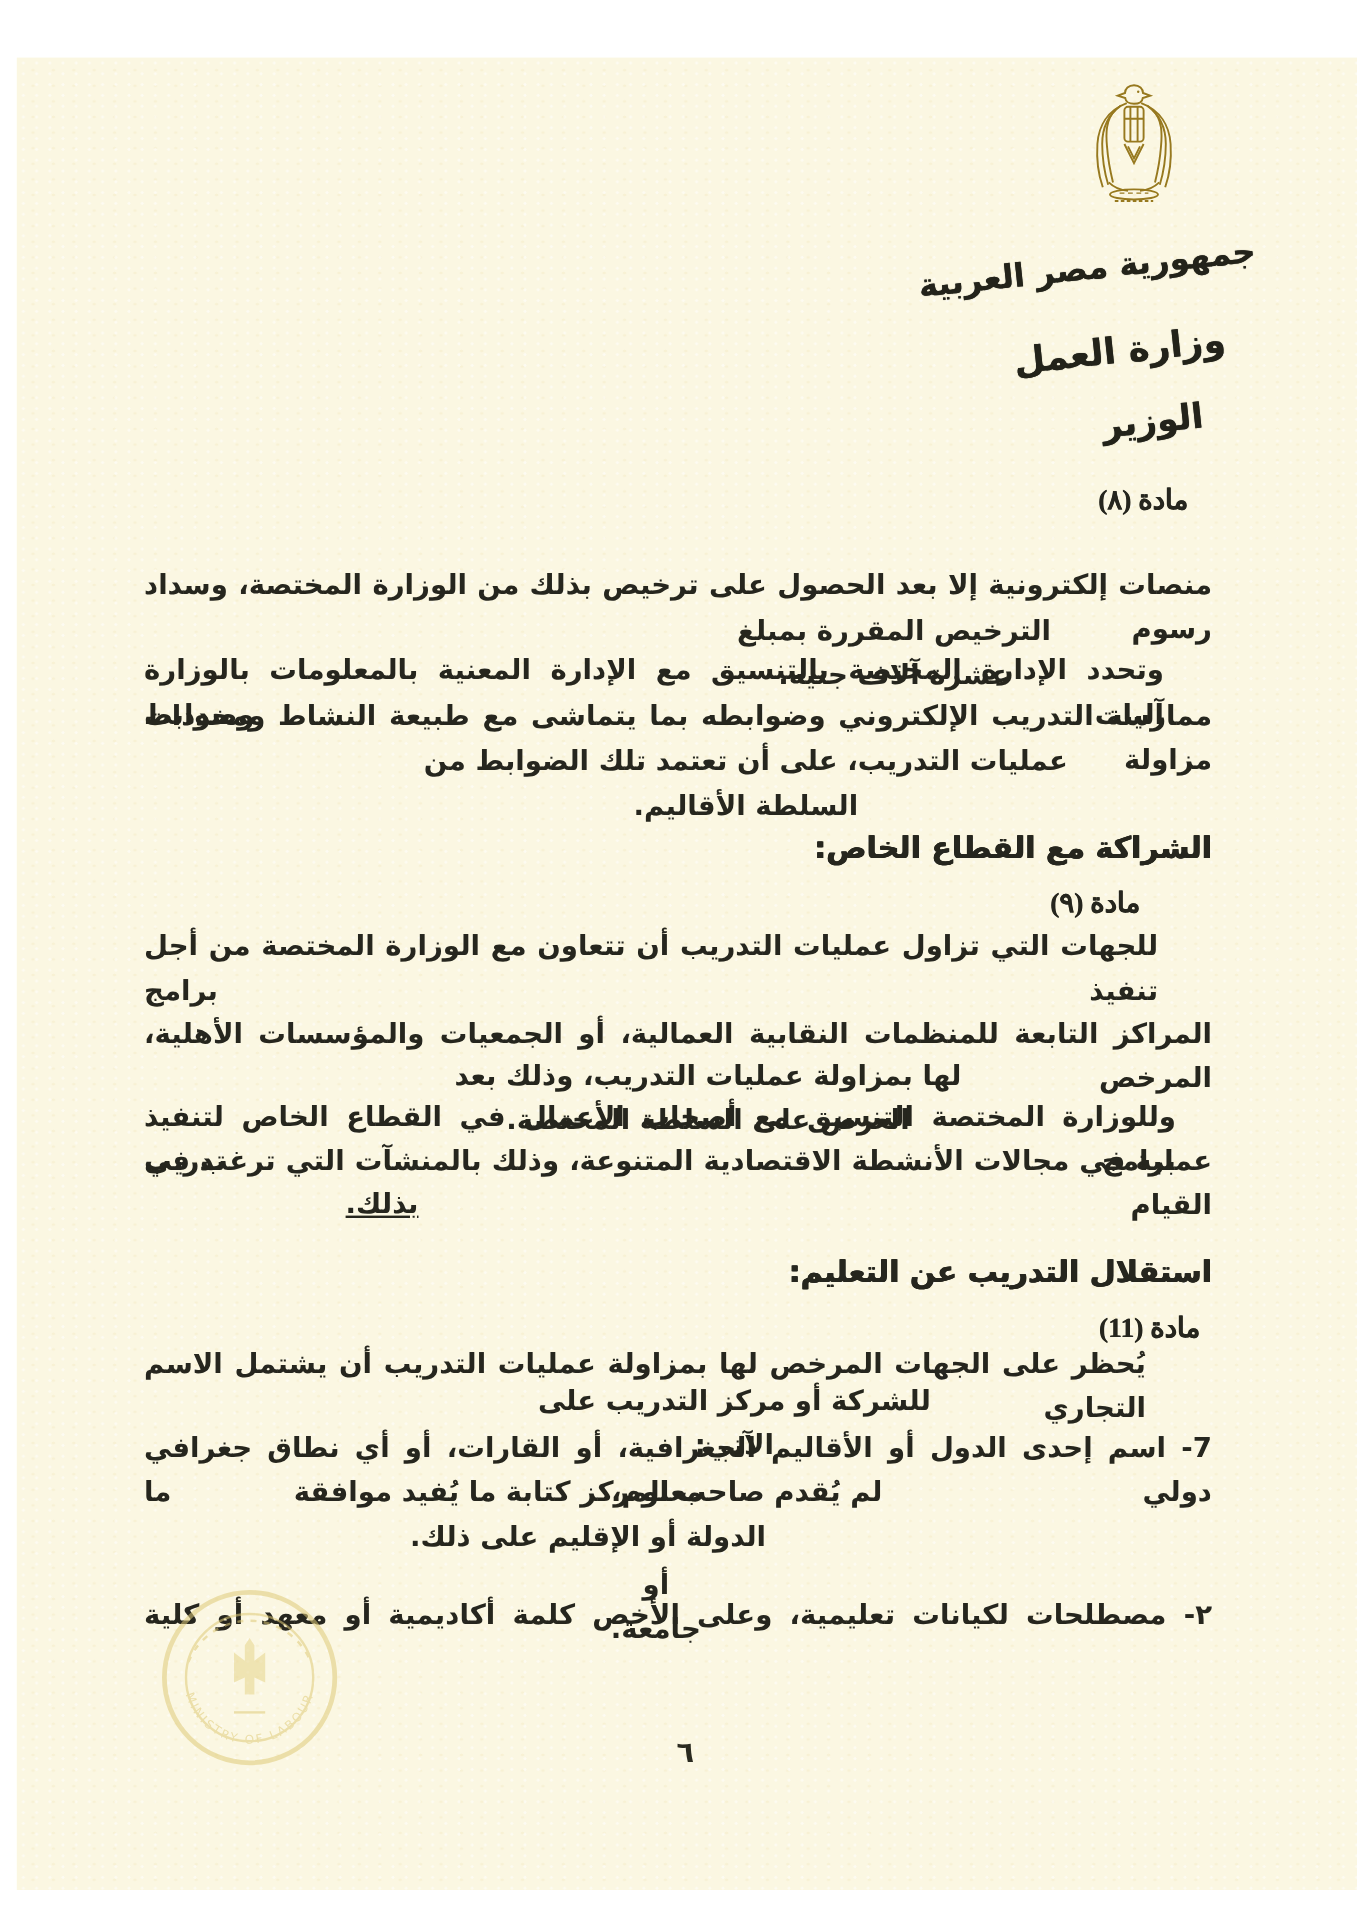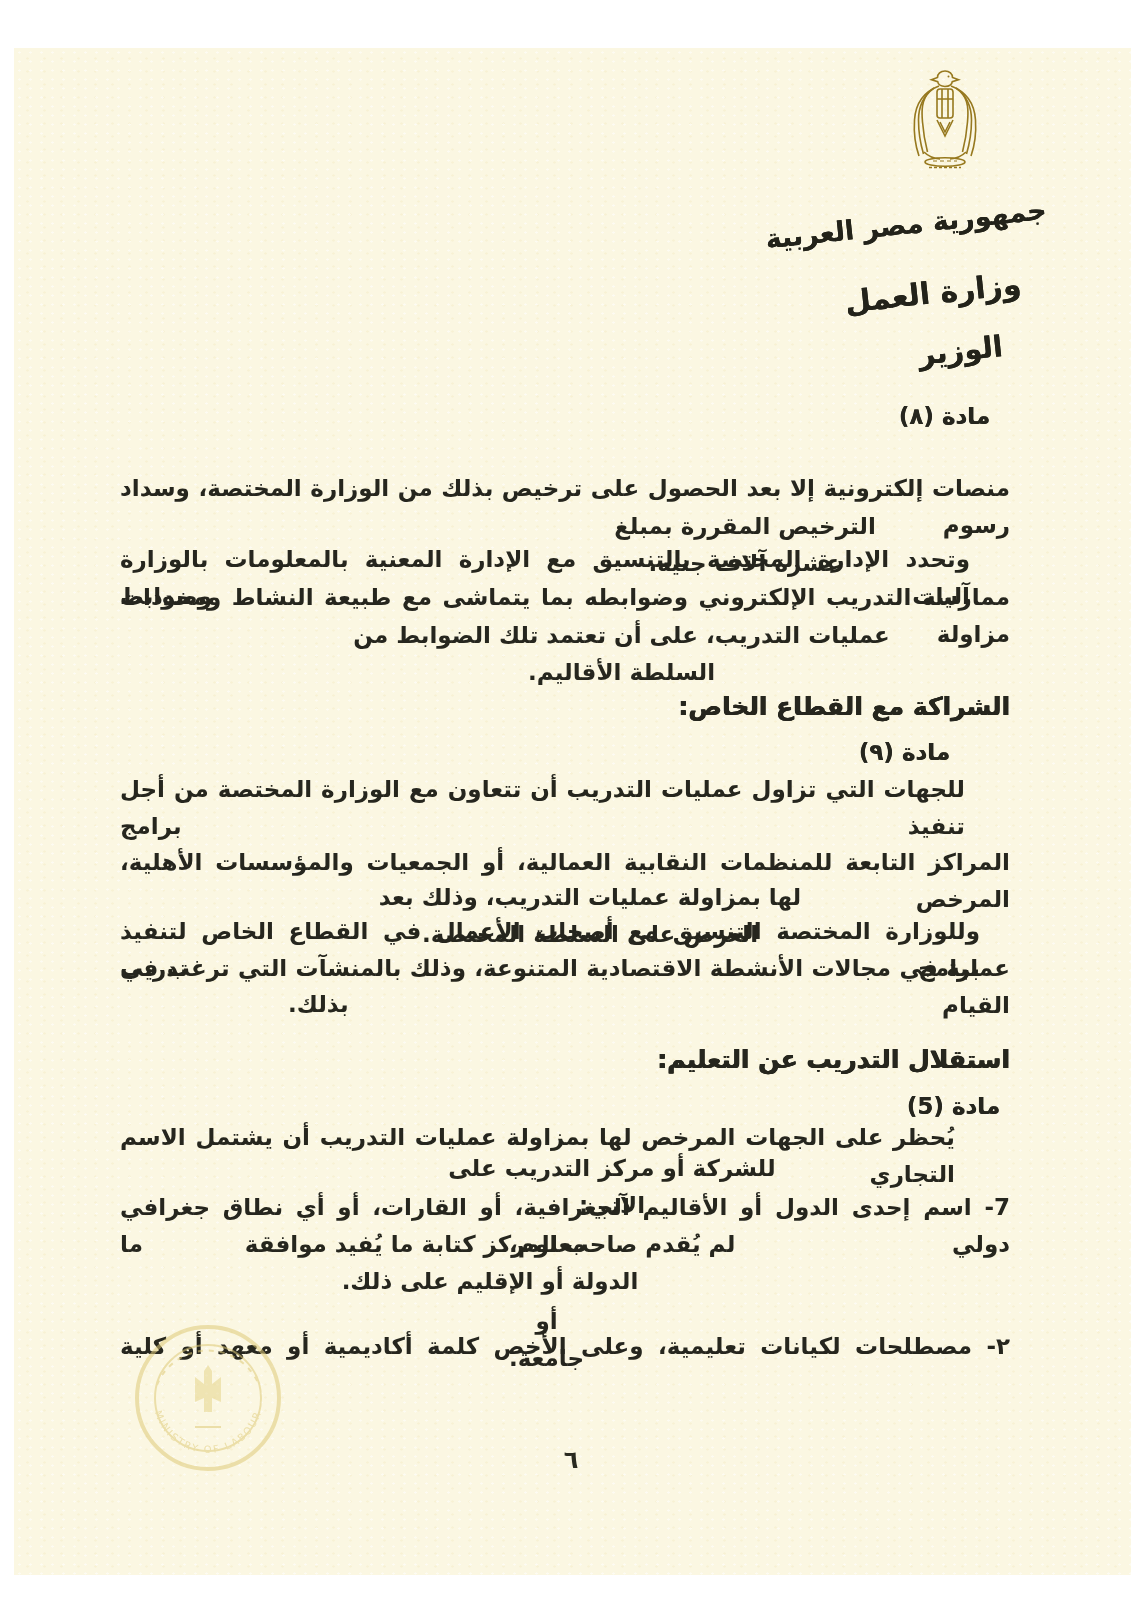--- a/index.html
+++ b/index.html
@@ -21,23 +21,23 @@
   .cal1{top:146px;font-size:27px;right:85px;letter-spacing:-1px;}
   .cal2{top:218px;font-size:30px;right:110px;}
   .cal3{top:281px;font-size:29px;right:128px;}
   
   .ln{position:absolute;left:106px;width:890px;height:38px;direction:rtl;
       font-size:23px;line-height:37px;font-weight:700;color:#26261e;
       text-align:justify;text-align-last:justify;box-sizing:border-box;}
   .hd{text-align:left;text-align-last:right;font-size:25px;
       text-shadow:.5px 0 currentColor,-.3px 0 currentColor;}
   .art{text-align:center;text-align-last:right;
-       text-shadow:.4px 0 currentColor;}
+       text-shadow:.4px 0 currentColor;font-family:Liberation Serif, serif;}
   .loose{text-align:center;text-align-last:center;}
-  .lleft{text-align:center;text-align-last:left;}
+  .lleft{text-align:center;text-align-last:left;text-decoration:underline;}
   
   .y350{top:350px}.y384{top:384px}.y422{top:422px}.y460{top:460px}
   .y493{top:493px}.y531{top:531px}.y569{top:569px}
   .y640{top:640px}.y686{top:686px}
   .y723{top:723px}.y760{top:760px}.y796{top:796px}.y831{top:831px}
   .y865{top:865px}.y902{top:902px}.y938{top:938px}
   .y993{top:993px}.y1040{top:1040px}
   .y1071{top:1071px}.y1102{top:1102px}
   .y1141{top:1141px}.y1178{top:1178px}.y1215{top:1280px}.y1255{top:1255px}
   
@@ -95,21 +95,21 @@
     <div class="ln hd y640">الشراكة مع القطاع الخاص:</div>
     <div class="ln art y686 pr60">مادة (٩)</div>
     <div class="ln y723 ind45">للجهات التي تزاول عمليات التدريب أن تتعاون مع الوزارة المختصة من أجل تنفيذ برامج</div>
     <div class="ln y796">المراكز التابعة للمنظمات النقابية العمالية، أو الجمعيات والمؤسسات الأهلية، المرخص</div>
     <div class="ln loose a9l4 y831">لها بمزاولة عمليات التدريب، وذلك بعد العرض على السلطة المختصة.</div>
     <div class="ln y865 ind30">وللوزارة المختصة التنسيق مع أصحاب الأعمال في القطاع الخاص لتنفيذ برامج تدريب</div>
     <div class="ln y902">عملية في مجالات الأنشطة الاقتصادية المتنوعة، وذلك بالمنشآت التي ترغب في القيام</div>
     <div class="ln lleft a9p2l3 y938">بذلك.</div>
 
     <div class="ln hd y993">استقلال التدريب عن التعليم:</div>
-    <div class="ln art y1040 pr10">مادة (5)</div>
+    <div class="ln art y1040 pr10">مادة (11)</div>
     <div class="ln y1071 ind55">يُحظر على الجهات المرخص لها بمزاولة عمليات التدريب أن يشتمل الاسم التجاري</div>
     <div class="ln loose a10l2 y1102">للشركة أو مركز التدريب على الآتي:</div>
     <div class="ln y1141">7- اسم إحدى الدول أو الأقاليم الجغرافية، أو القارات، أو أي نطاق جغرافي دولي معلوم، ما</div>
     <div class="ln loose li1l2 y1178">لم يُقدم صاحب المركز كتابة ما يُفيد موافقة الدولة أو الإقليم على ذلك.</div>
     <div class="ln y1215">٢- مصطلحات لكيانات تعليمية، وعلى الأخص كلمة أكاديمية أو معهد أو كلية</div>
     <div class="ln loose li2l2 y1255">أو جامعة.</div>
 
     <svg class="stamp" viewBox="0 0 150 150" fill="none" stroke="#dfcb79">
       <circle cx="75" cy="75" r="71" stroke-width="4"></circle>
       <circle cx="75" cy="75" r="53" stroke-width="2"></circle>

